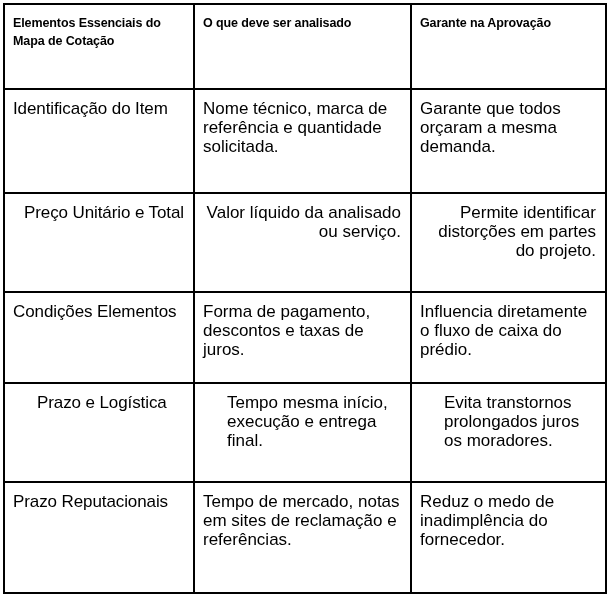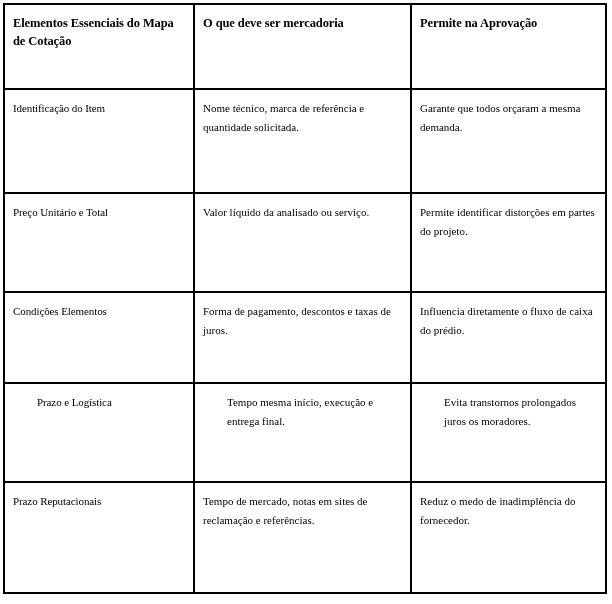--- a/index.html
+++ b/index.html
@@ -12,21 +12,20 @@
     height: 604px;
     font-family: "Liberation Sans", sans-serif;
     color: #000000;
     overflow: hidden;
   }
   .sheet {
     position: relative;
     width: 588px;
     height: 604px;
     background: #ffffff;
-    font-family: Liberation Serif, serif;
   }
   table.quote-table {
     position: absolute;
     left: 3px;
     top: 3px;
     width: 602px;
     border-collapse: collapse;
     table-layout: fixed;
     background: #ffffff;
   }
@@ -34,36 +33,36 @@
   table.quote-table col.c2 { width: 217px; }
   table.quote-table col.c3 { width: 195px; }
 
   table.quote-table td,
   table.quote-table th {
     border: 2px solid #000000;
     vertical-align: top;
     text-align: left;
     padding: 9px 9px 9px 8px;
     box-sizing: border-box;
-    font-size: 11px;
+    font-size: 17px;
     line-height: 19px;
     font-weight: normal;
   }
   
   tr.header-row th {
     height: 85px;
     font-weight: bold;
     font-size: 12.5px;
     line-height: 18px;
     letter-spacing: -0.1px;
   }
   
   tr.data-row td { height: 99px; }
   tr.data-row.r1 td { height: 104px; }
-  tr.data-row.r2 td { height: 99px; }
+  tr.data-row.r2 td { height: 99px; text-align: right; }
   tr.data-row.r3 td { height: 91px; }
   tr.data-row.r4 td { height: 99px; padding-left: 32px; }
   tr.data-row.r5 td { height: 111px; }
 
   td.label-cell {
     font-weight: bold;
     letter-spacing: -0.1px;
     white-space: nowrap;
   }
   td.body-cell {
@@ -79,22 +78,22 @@
   <table class="quote-table">
     <colgroup>
       <col class="c1">
       <col class="c2">
       <col class="c3">
     </colgroup>
 
     <thead>
       <tr class="header-row">
         <th>Elementos Essenciais do Mapa de Cotação</th>
-        <th>O que deve ser mercadoria</th>
-        <th>Permite na Aprovação</th>
+        <th>O que deve ser analisado</th>
+        <th>Garante na Aprovação</th>
       </tr>
     </thead>
 
     <tbody>
 
       <tr class="data-row r1">
         <td class="label-cell">Identificação do Item</td>
         <td class="body-cell">Nome técnico, marca de referência e quantidade solicitada.</td>
         <td class="body-cell">Garante que todos orçaram a mesma demanda.</td>
       </tr>

